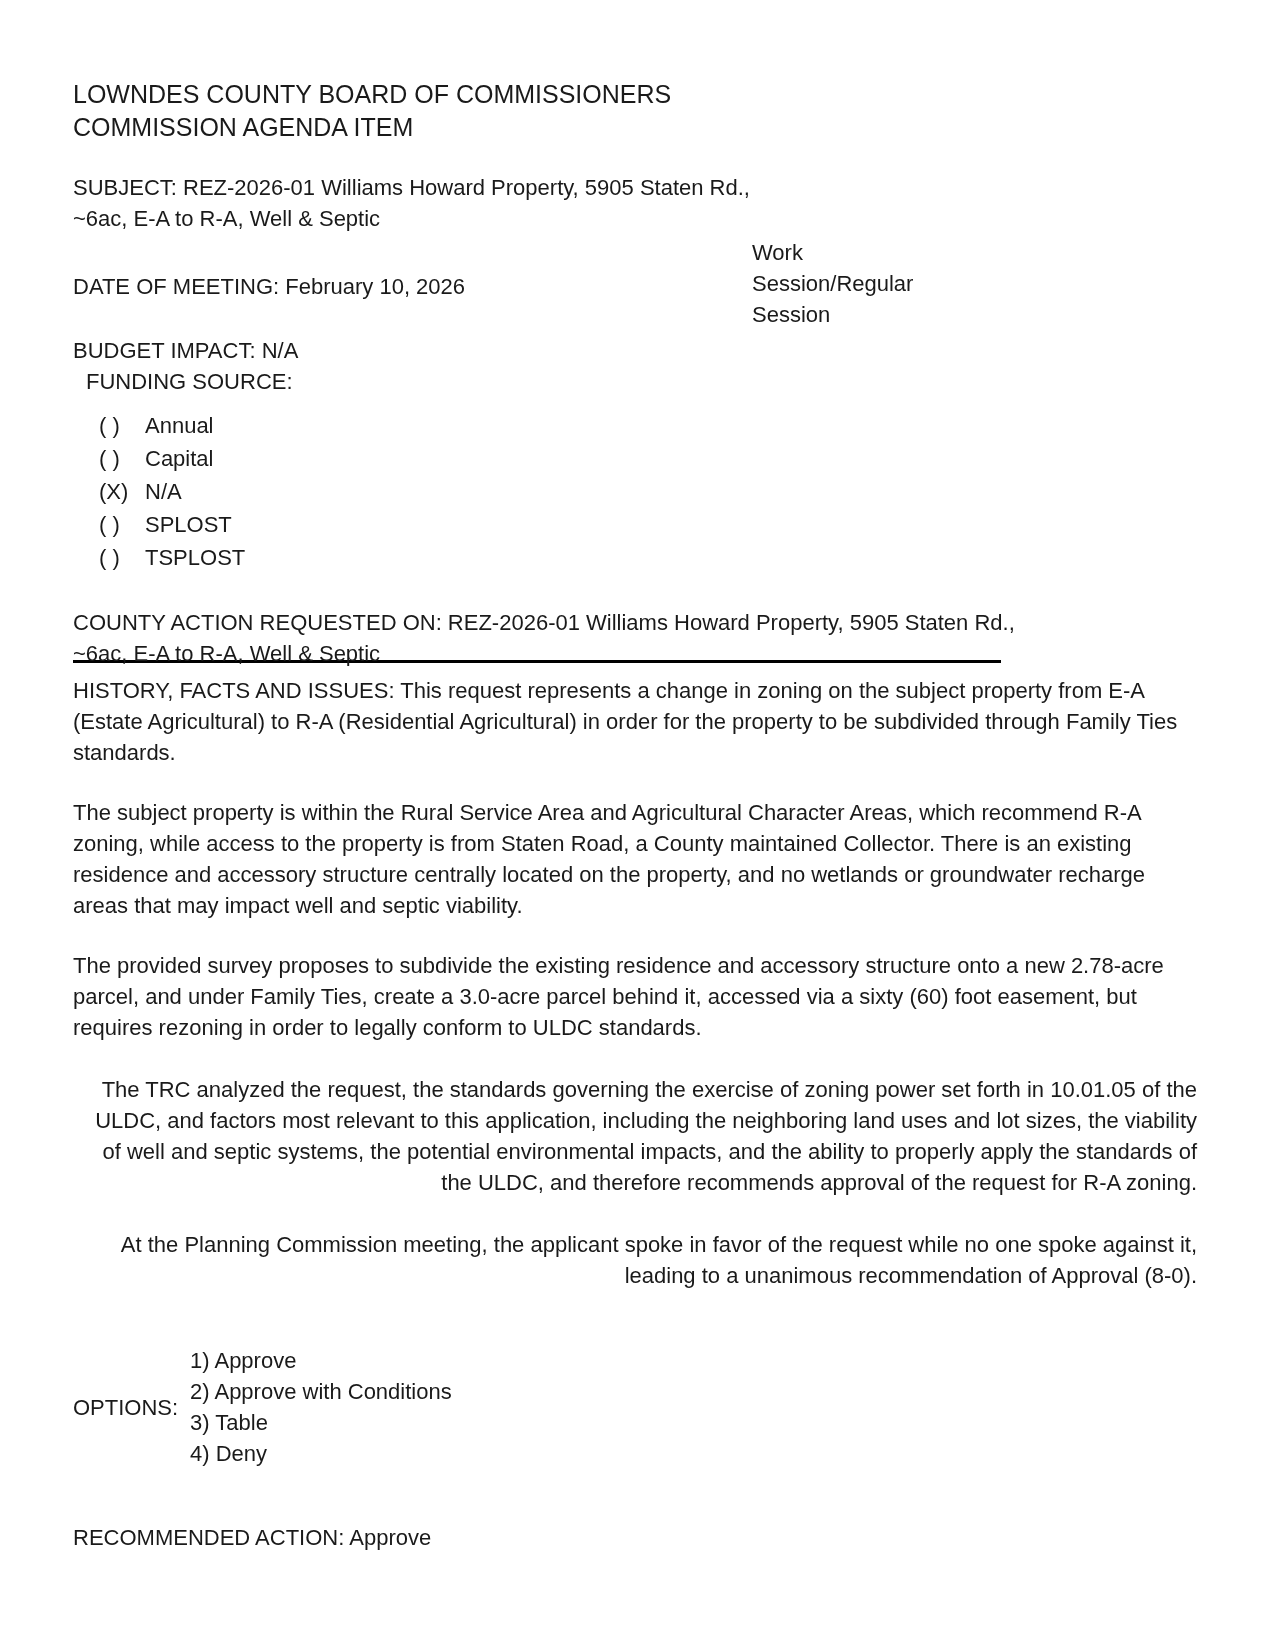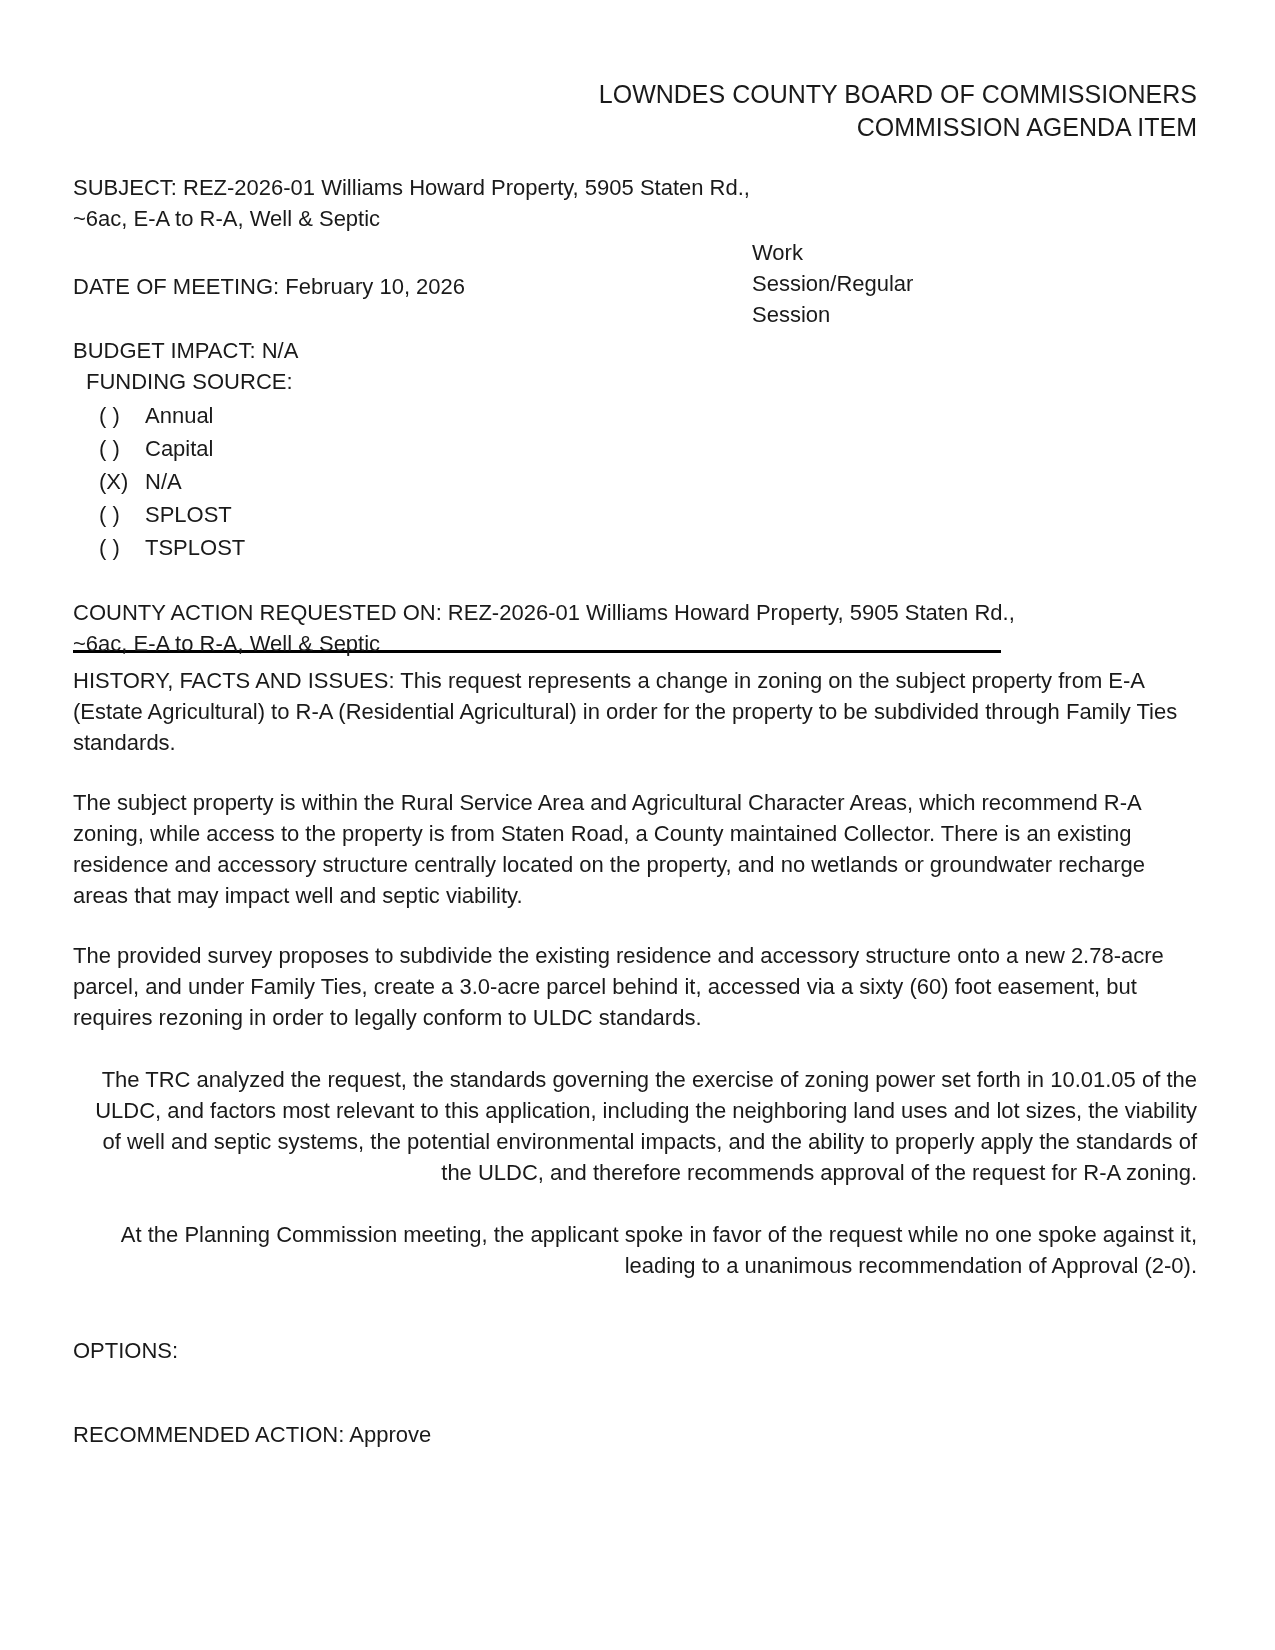--- a/index.html
+++ b/index.html
@@ -14,21 +14,21 @@
     box-sizing: border-box;
     padding: 78px 78px 0 73px;
     background: #ffffff;
     font-family: "Liberation Sans", sans-serif;
     font-size: 22px;
     line-height: 31px;
     color: #1a1a1a;
     overflow: hidden;
   }
   .title-block {
-    text-align: right;
+    text-align: left;
     font-size: 25px;
     line-height: 33px;
   }
   .subject {
     margin: 28px 0 12px 0;
     width: 700px;
   }
   .session-block {
     position: absolute;
     left: 752px;
@@ -38,21 +38,21 @@
   .date-line {
     margin: 37px 0 0 0;
   }
   .budget-funding {
     margin: 33px 0 0 0;
   }
   .funding-label {
     padding-left: 13px;
   }
   .funding-list {
-    margin-top: 2px;
+    margin-top: 12px;
     padding-left: 26px;
   }
   .funding-row {
     line-height: 33px;
   }
   .cb {
     display: inline-block;
     width: 46px;
   }
   .county-action-wrap {
@@ -135,21 +135,27 @@
 
   <div class="county-action-wrap">
     <p class="county-action">COUNTY ACTION REQUESTED ON: REZ-2026-01 Williams Howard Property, 5905 Staten Rd., ~6ac, E-A to R-A, Well &amp; Septic</p>
     <div class="rule"></div>
   </div>
 
   <p class="body-p first">HISTORY, FACTS AND ISSUES: This request represents a change in zoning on the subject property from E-A (Estate Agricultural) to R-A (Residential Agricultural) in order for the property to be subdivided through Family Ties standards.</p>
   <p class="body-p">The subject property is within the Rural Service Area and Agricultural Character Areas, which recommend R-A zoning, while access to the property is from Staten Road, a County maintained Collector. There is an existing residence and accessory structure centrally located on the property, and no wetlands or groundwater recharge areas that may impact well and septic viability.</p>
   <p class="body-p">The provided survey proposes to subdivide the existing residence and accessory structure onto a new 2.78-acre parcel, and under Family Ties, create a 3.0-acre parcel behind it, accessed via a sixty (60) foot easement, but requires rezoning in order to legally conform to ULDC standards.</p>
   <p class="body-p gap31">The TRC analyzed the request, the standards governing the exercise of zoning power set forth in 10.01.05 of the ULDC, and factors most relevant to this application, including the neighboring land uses and lot sizes, the viability of well and septic systems, the potential environmental impacts, and the ability to properly apply the standards of the ULDC, and therefore recommends approval of the request for R-A zoning.</p>
-  <p class="body-p gap31">At the Planning Commission meeting, the applicant spoke in favor of the request while no one spoke against it, leading to a unanimous recommendation of Approval (2-0).</p>
+  <p class="body-p gap31">At the Planning Commission meeting, the applicant spoke in favor of the request while no one spoke against it, leading to a unanimous recommendation of Approval (8-0).</p>
 
   <div class="options-row">
     <span class="options-label">OPTIONS:</span>
+    <div class="options-list">
+      <div>1) Approve</div>
+      <div>2) Approve with Conditions</div>
+      <div>3) Table</div>
+      <div>4) Deny</div>
+    </div>
   </div>
 
   <p class="recommended">RECOMMENDED ACTION: Approve</p>
 
 </div>
 
 </body></html>

